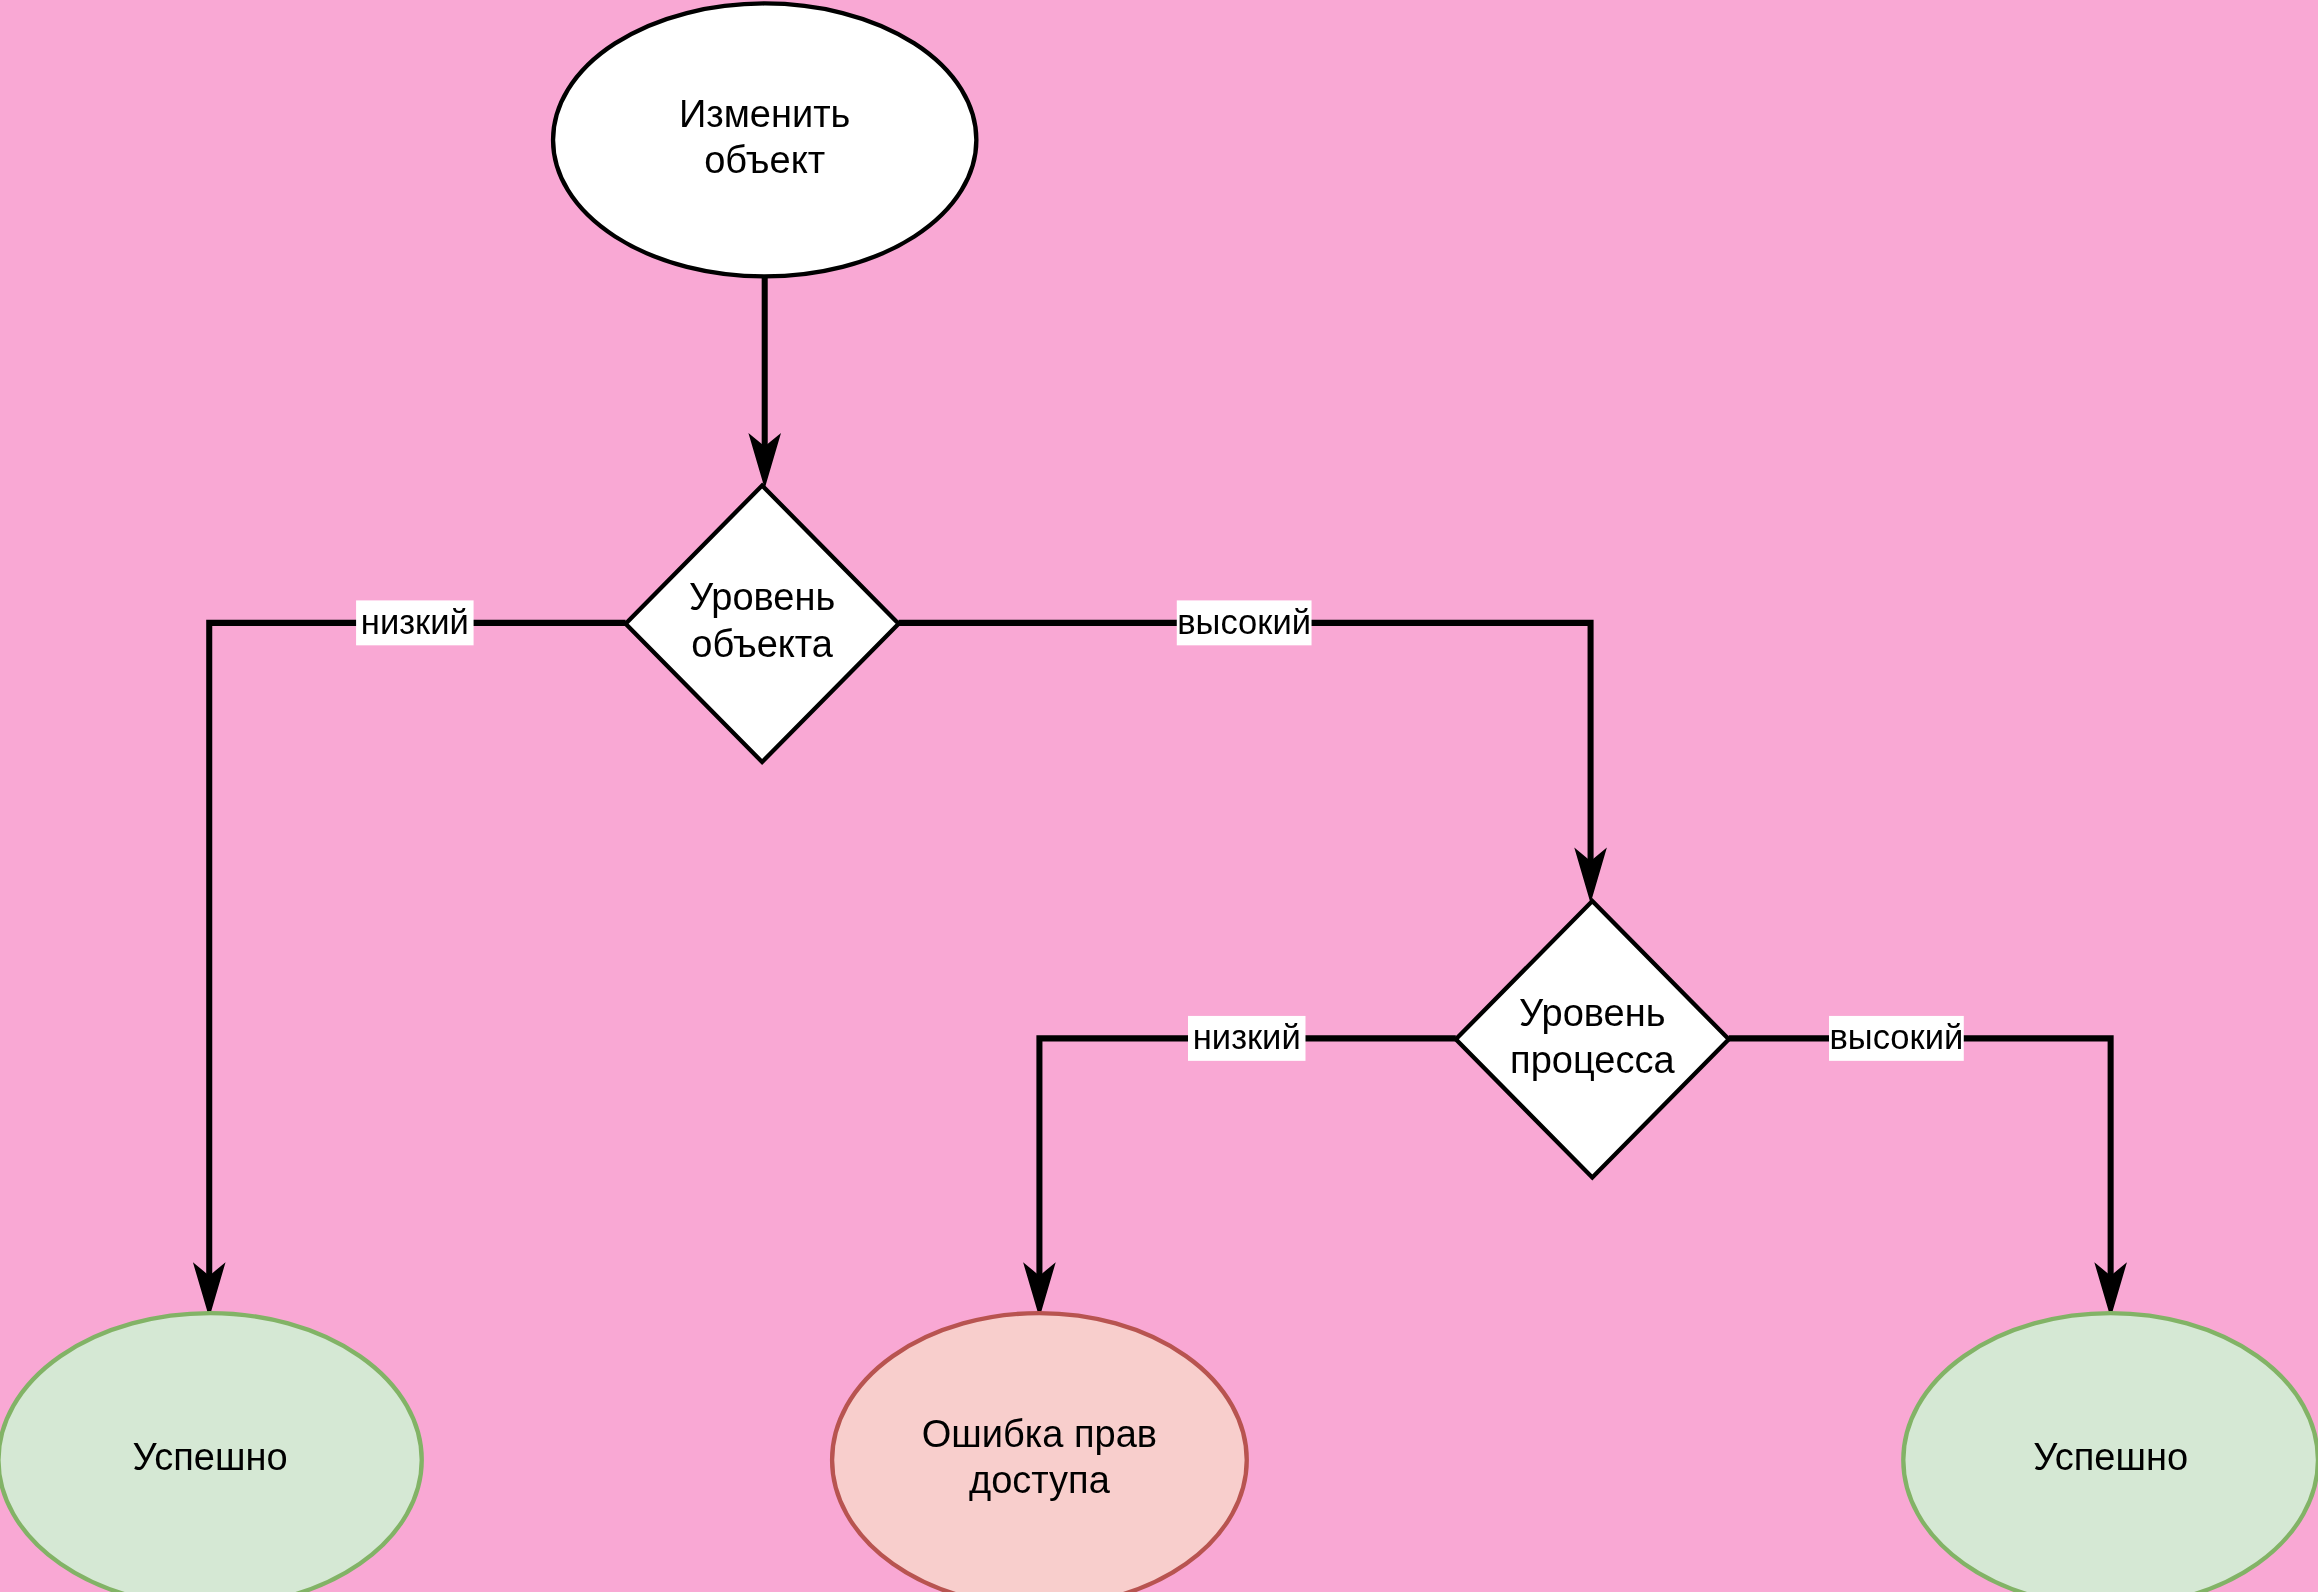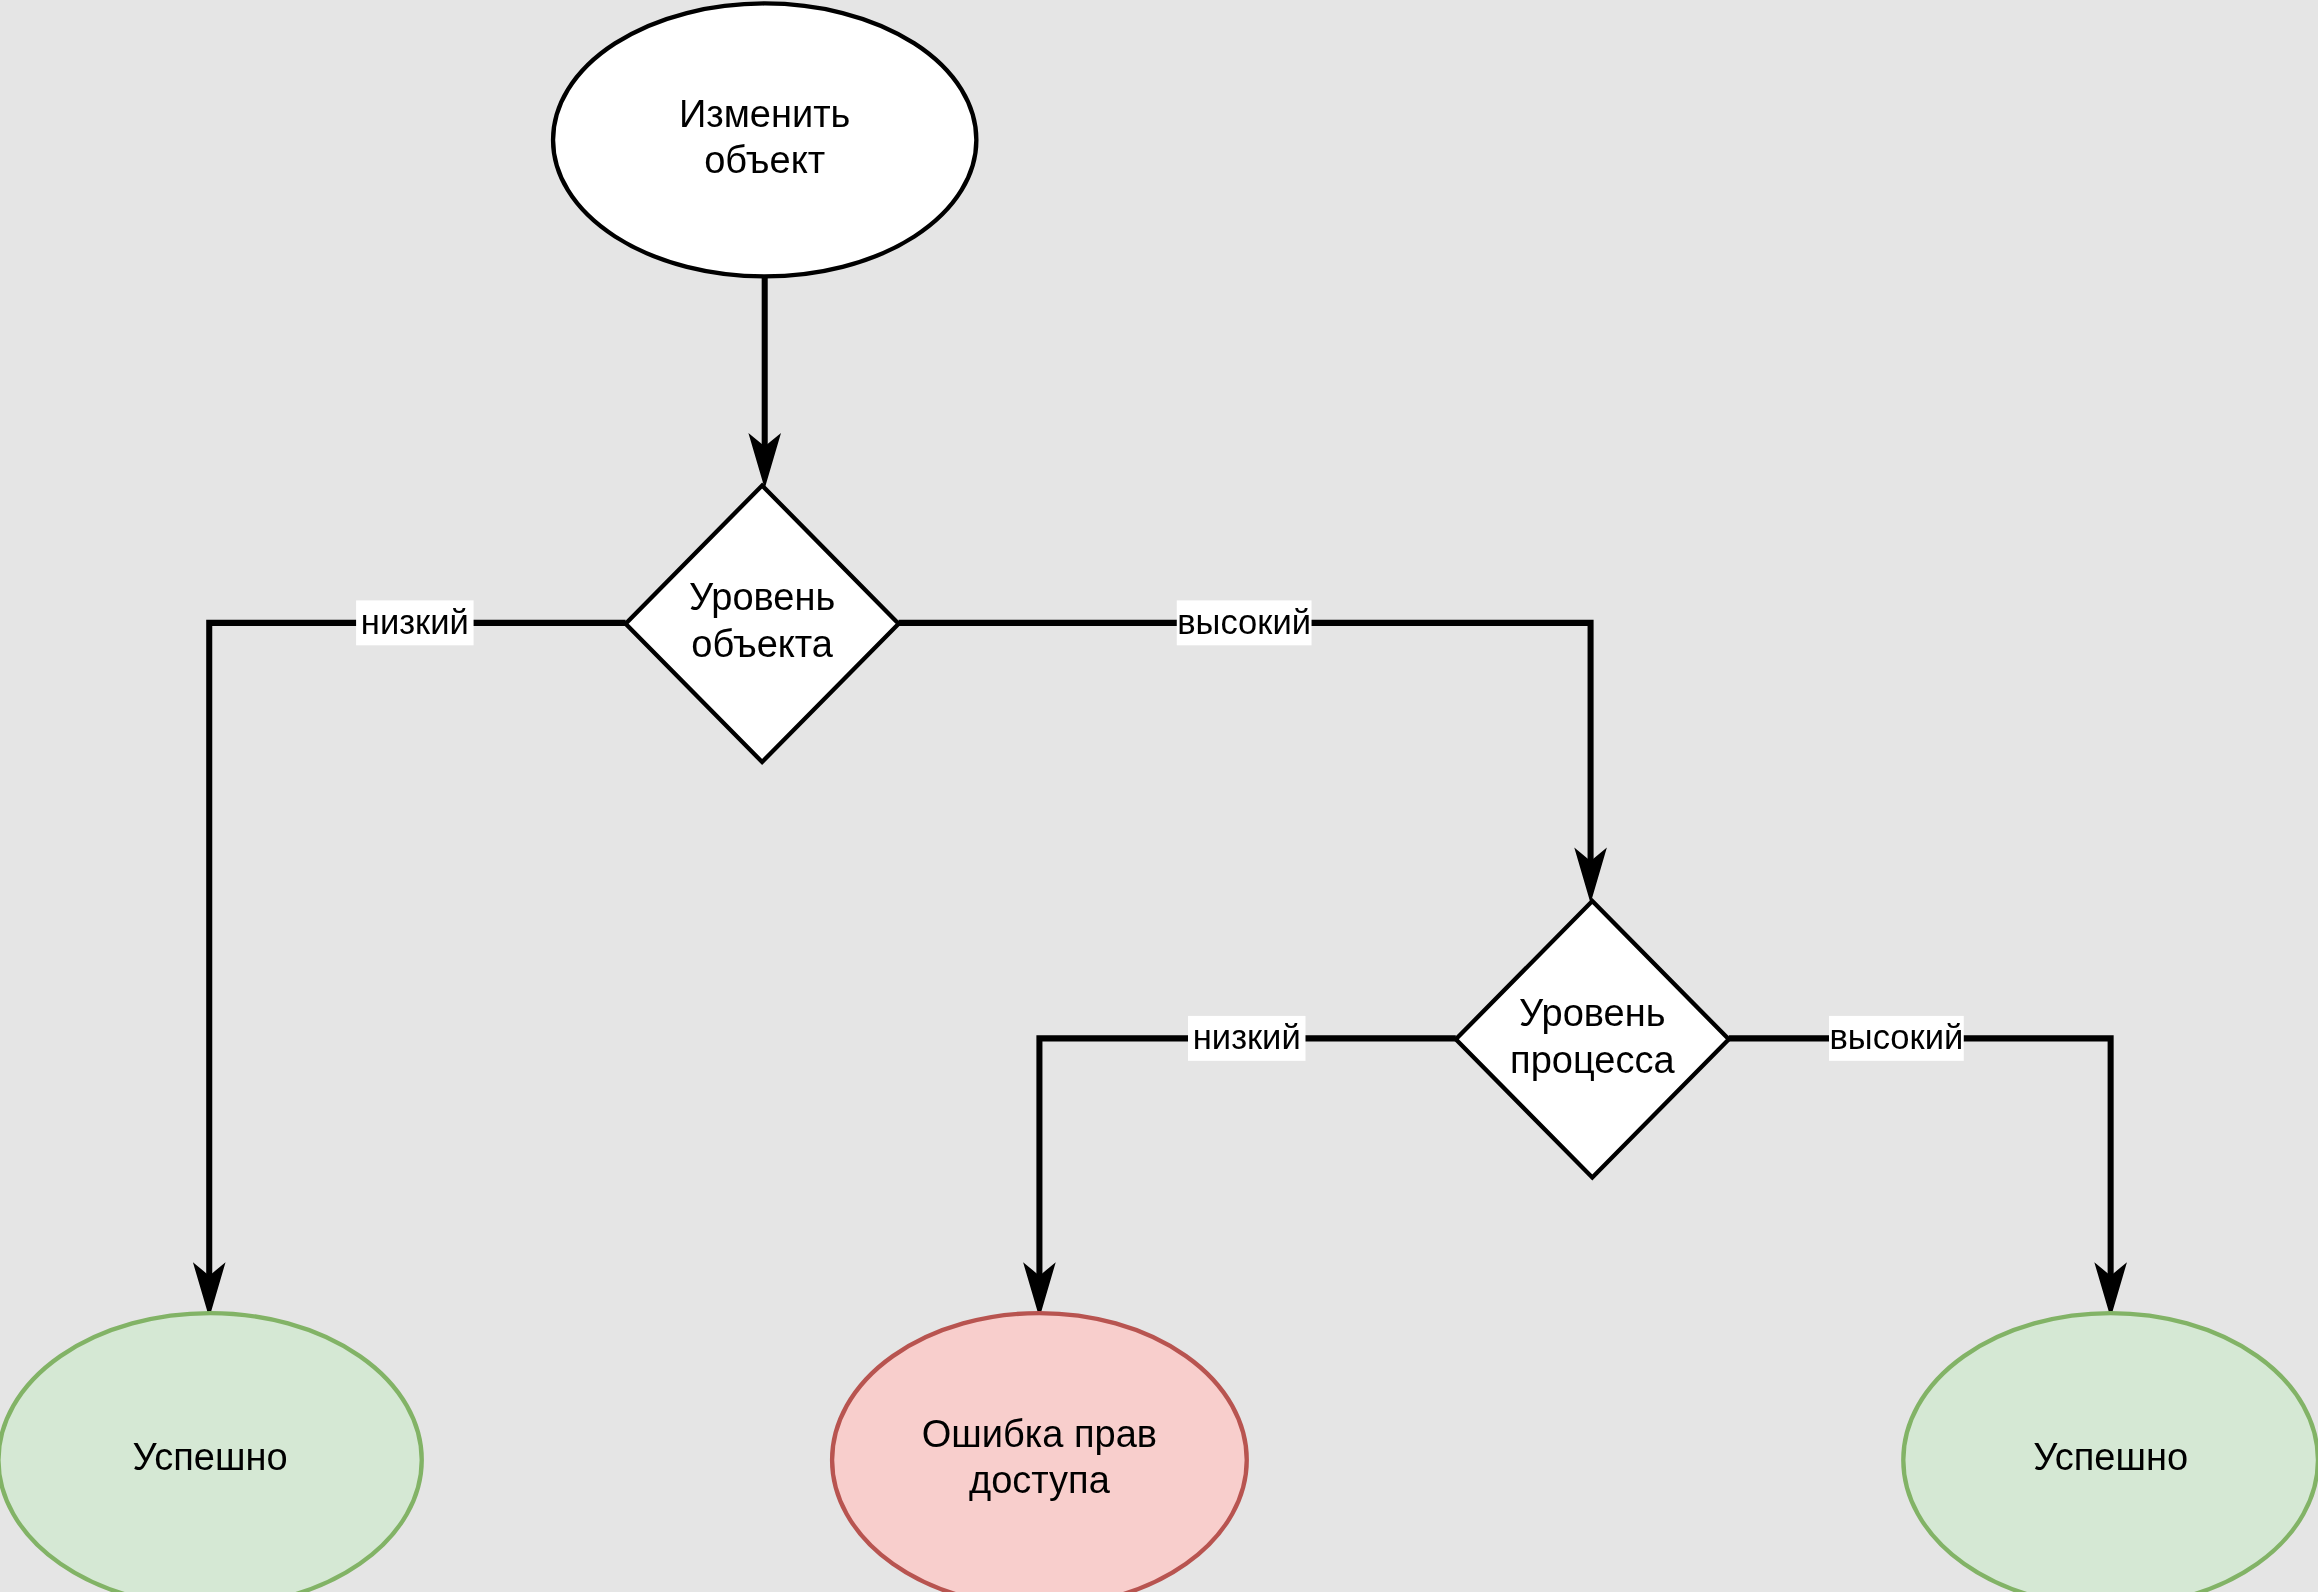--- a/index.html
+++ b/index.html
@@ -10,21 +10,21 @@
   body {
     width: 2319px;
     height: 1593px;
     overflow: hidden;
     font-family: "Liberation Sans", sans-serif;
   }
   #diagram-root {
     position: relative;
     width: 2319px;
     height: 1593px;
-    background: #e5e5e5;
+    background: #f9a8d4;
   }
   svg#flow-svg {
     position: absolute;
     top: 0;
     left: 0;
     width: 2319px;
     height: 1593px;
     display: block;
   }
   .node-shape {

